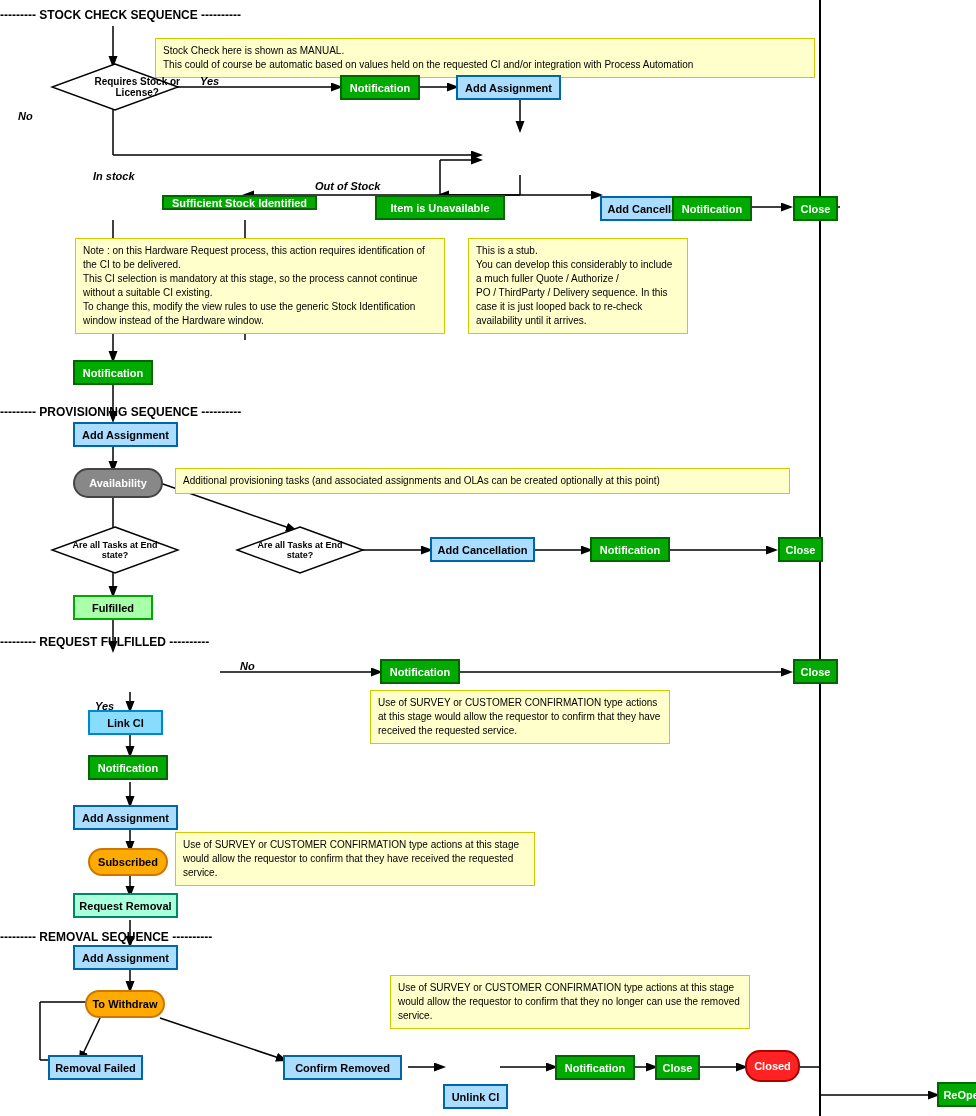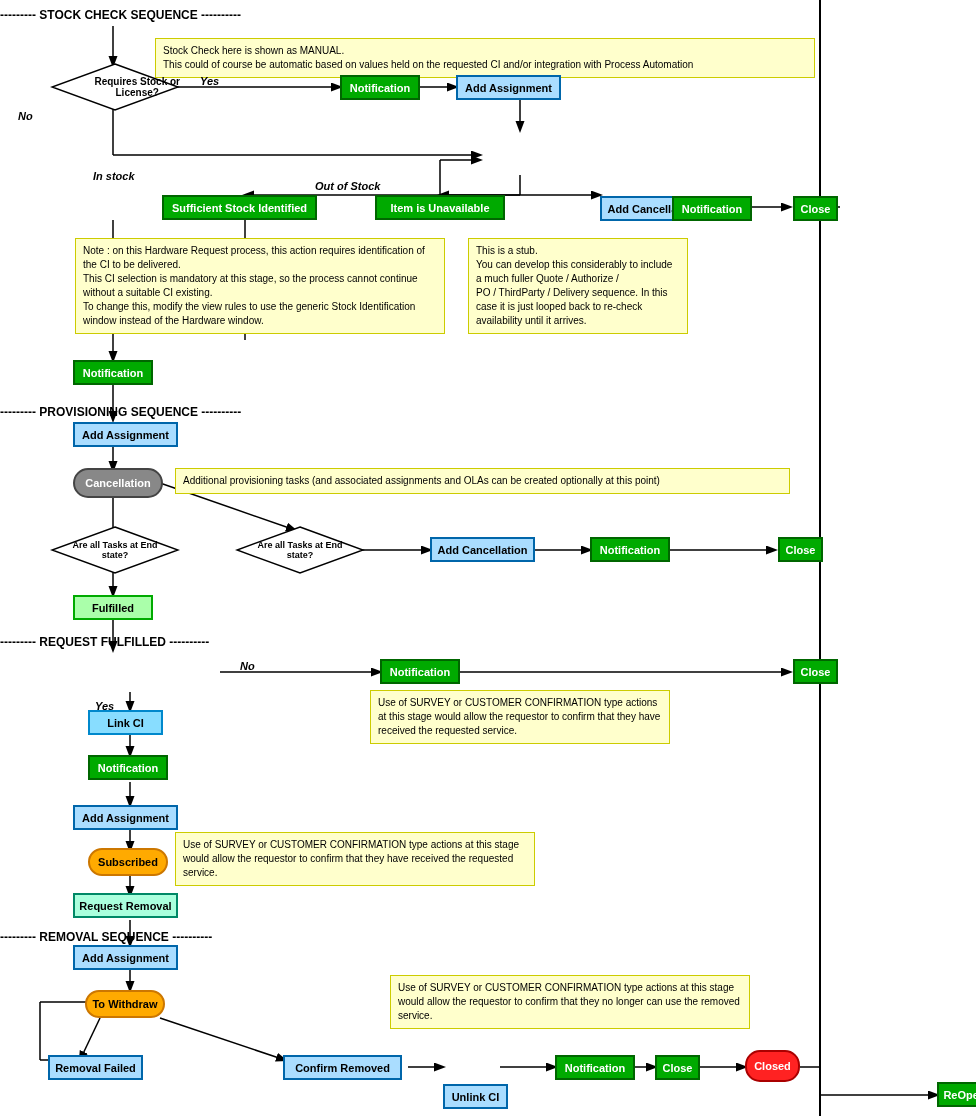--- a/index.html
+++ b/index.html
@@ -247,21 +247,21 @@
 
 <div class="box box-blue" style="left:456px;top:75px;width:105px;height:25px;">
   <span>Add Assignment</span>
 </div>
 
 
 <div class="arrow-label" style="left:93px;top:170px;">In stock</div>
 
 <div class="arrow-label" style="left:315px;top:180px;">Out of Stock</div>
 
-<div class="box box-green" style="left:162px;top:195px;width:155px;height:25px;">
+<div class="box box-green" style="left:162px;top:195px;width:155px;height:15px;">
   <span>Sufficient Stock Identified</span>
 </div>
 
 <div class="box box-green" style="left:375px;top:195px;width:130px;height:25px;">
   <span>Item is Unavailable</span>
 </div>
 
 <div class="box box-blue" style="left:600px;top:196px;width:105px;height:25px;">
   <span>Add Cancellation</span>
 </div>
@@ -286,21 +286,21 @@
   <span>Notification</span>
 </div>
 
 <div class="section-label" style="left:0;top:405px;">--------- PROVISIONING SEQUENCE ----------</div>
 
 <div class="box box-blue" style="left:73px;top:422px;width:105px;height:25px;">
   <span>Add Assignment</span>
 </div>
 
 <div class="box box-gray" style="left:73px;top:468px;width:90px;height:30px;border-radius:15px;">
-  <span>Cancellation</span>
+  <span>Availability</span>
 </div>
 
 <div class="note" style="left:175px;top:468px;width:615px;background:#ffffcc;border:1px solid #cccc00;">
   <span>Additional provisioning tasks (and associated assignments and OLAs can be created optionally at this point)</span>
 </div>
 
 <div class="diamond-wrap" style="left:50px;top:525px;width:130px;height:50px;">
   <svg width="130" height="50" style="position:absolute;top:0;left:0;">
     <polygon points="65,2 128,25 65,48 2,25" fill="#ffffff" stroke="#000" stroke-width="1.5"></polygon>
   </svg>

